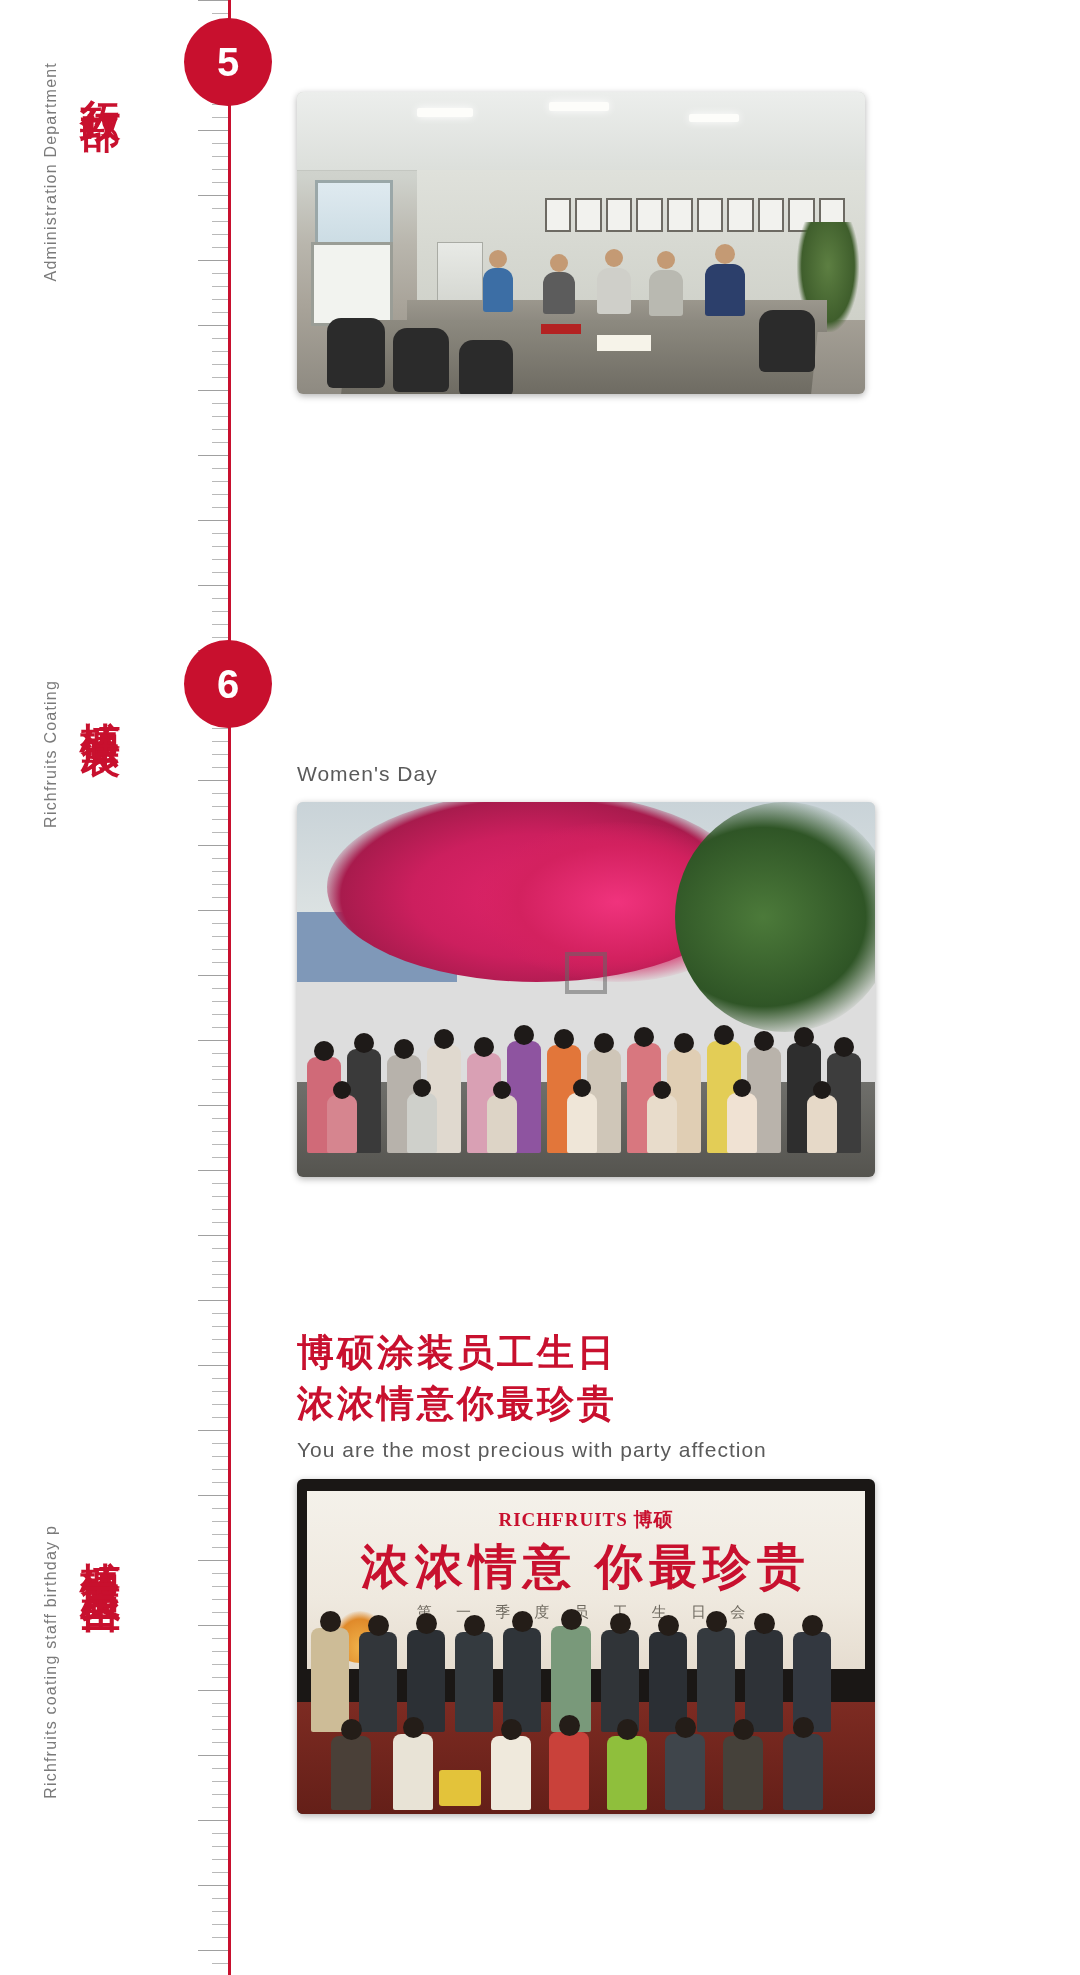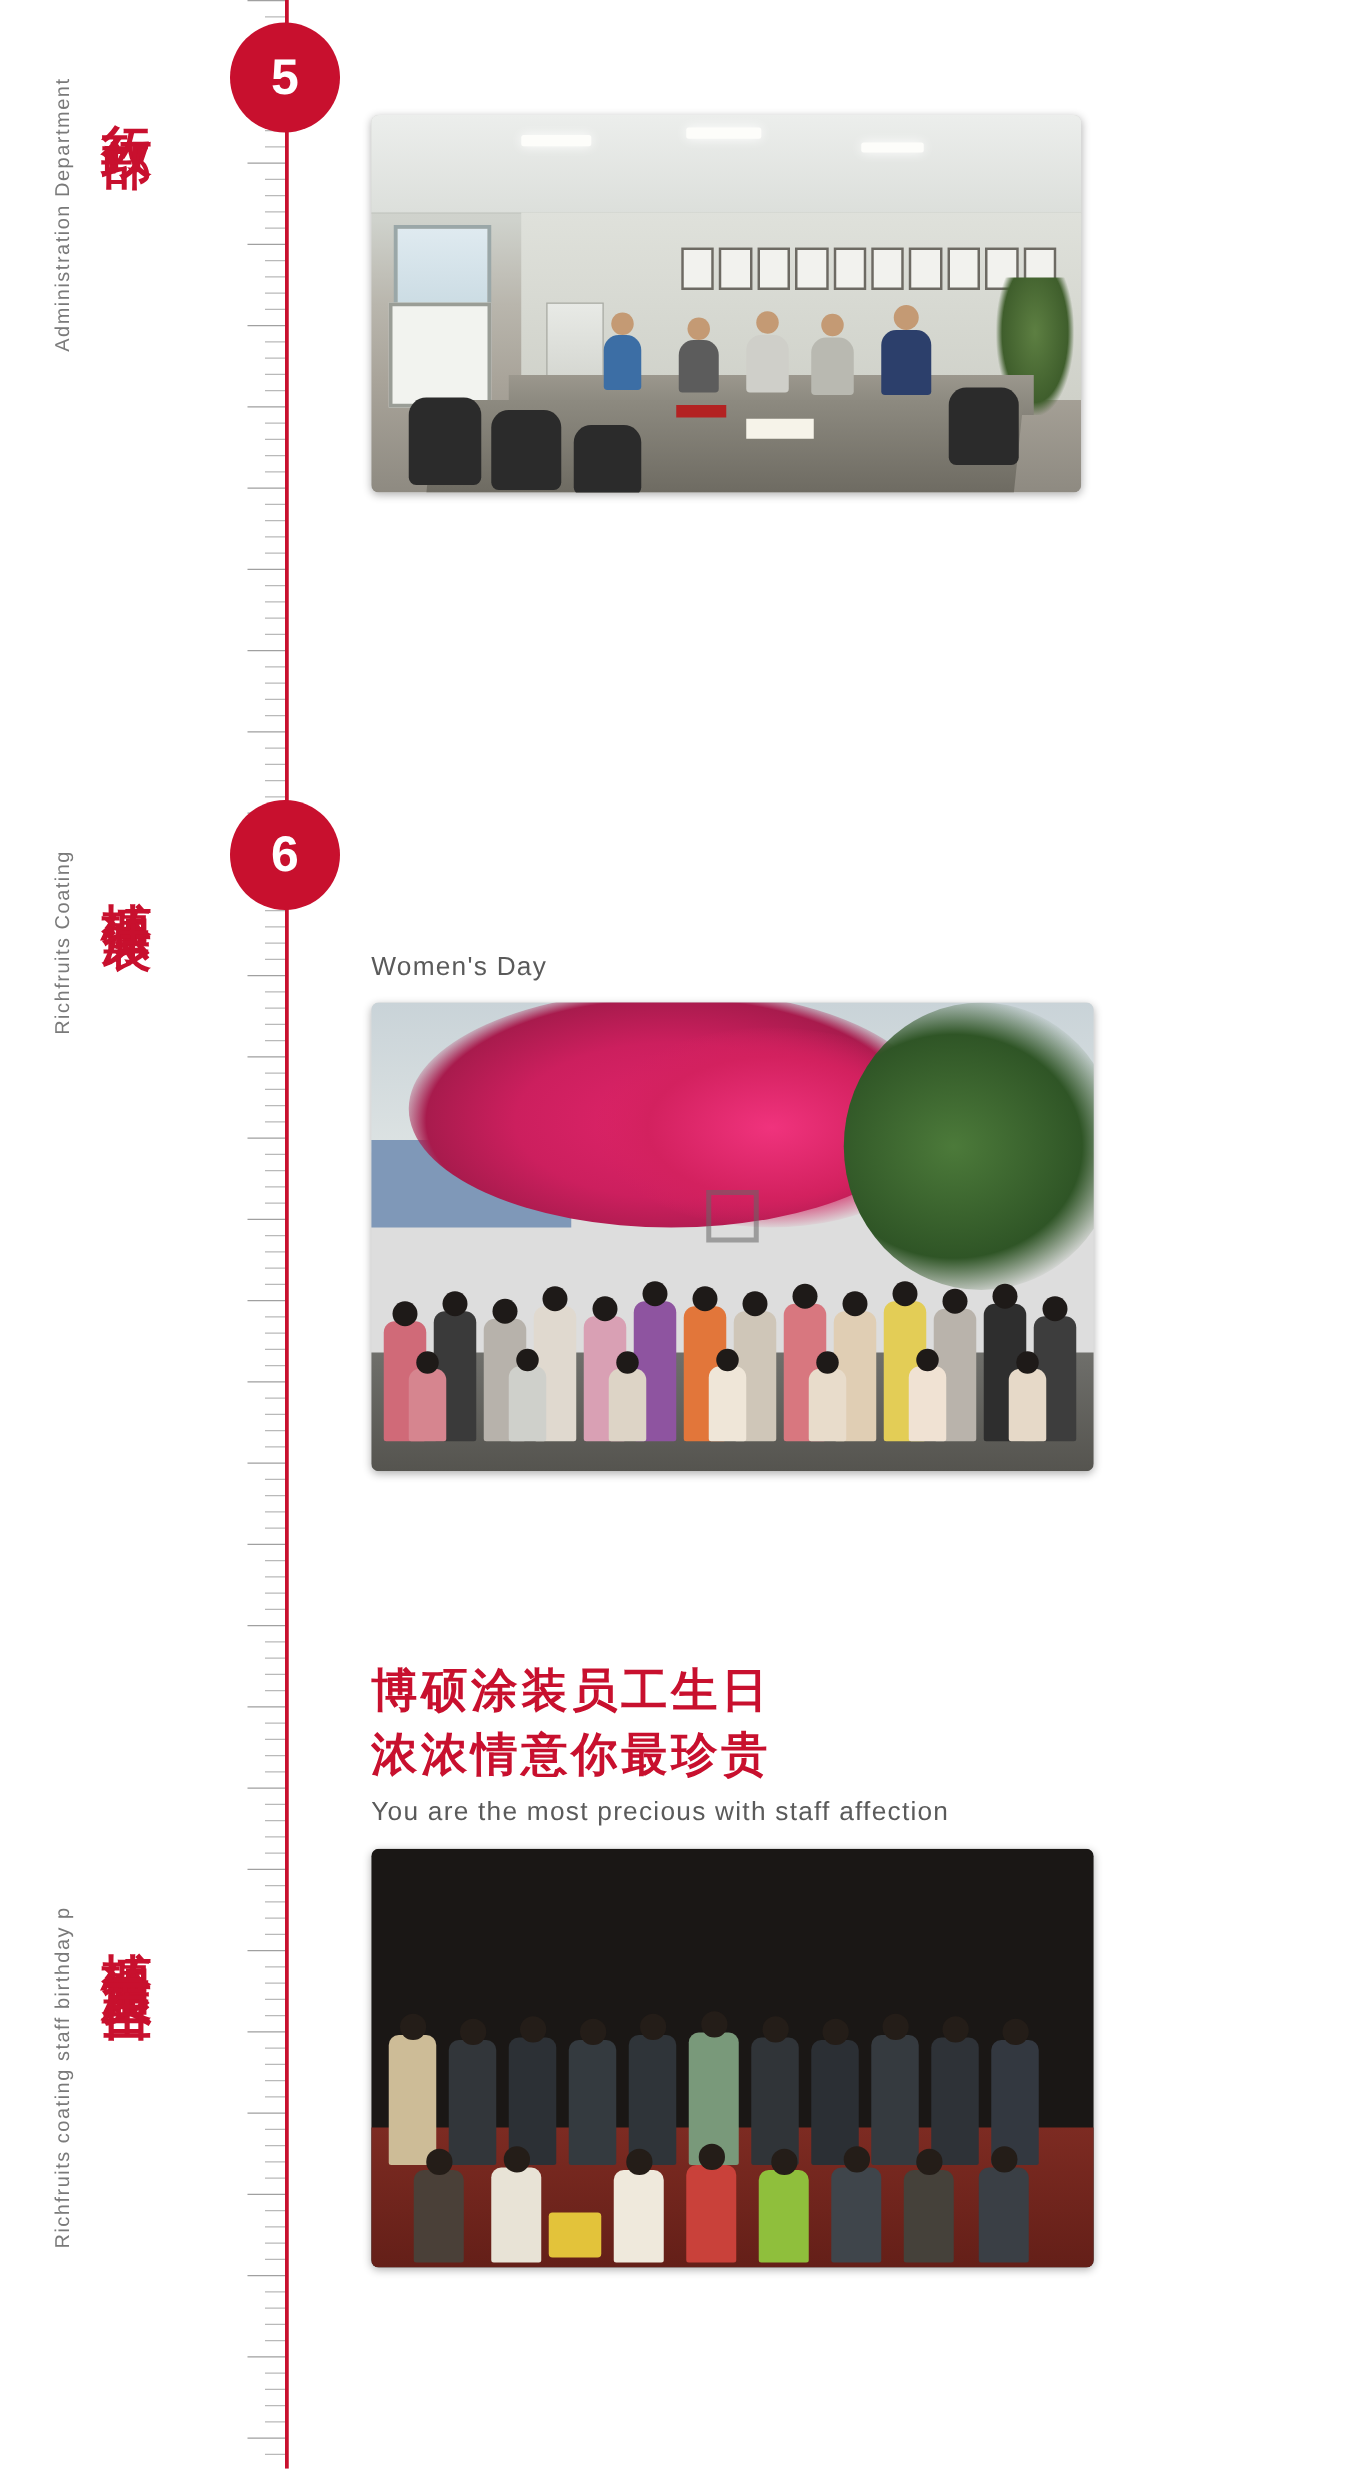--- a/index.html
+++ b/index.html
@@ -511,24 +511,30 @@
       <div class="p2-h" style="left:430px;bottom:56px;width:18px;height:18px;"></div>
       <div class="p2-p" style="left:504px;width:30px;height:58px;background:#e6d9c8;"></div>
       <div class="p2-h" style="left:510px;bottom:54px;width:18px;height:18px;"></div>
     </div>
   </div>
 </div>
 
 <div class="section sec3">
   <h2 class="title-cn">博硕涂装员工生日</h2>
   <h2 class="title-cn" style="margin-top:-4px;">浓浓情意你最珍贵</h2>
-  <p class="title-en">You are the most precious with staff affection</p>
+  <p class="title-en">You are the most precious with party affection</p>
 
   <div class="photo p3">
     <div class="p3-dark"></div>
+    <div class="p3-screen">
+      <div class="p3-brand">RICHFRUITS 博硕</div>
+      <div class="p3-slogan">浓浓情意 你最珍贵</div>
+      <div class="p3-sub">第 一 季 度 员 工 生 日 会</div>
+      <div class="p3-lotus"></div>
+    </div>
     <div class="p3-floor"></div>
 
     <div class="p3-row" style="bottom:82px;height:110px;">
       <div class="p3-p" style="left:14px;width:38px;height:104px;background:#cdbc97;"></div>
       <div class="p3-h" style="left:23px;bottom:100px;width:21px;height:21px;"></div>
       <div class="p3-p" style="left:62px;width:38px;height:100px;background:#32363a;"></div>
       <div class="p3-h" style="left:71px;bottom:96px;width:21px;height:21px;"></div>
       <div class="p3-p" style="left:110px;width:38px;height:102px;background:#2c3035;"></div>
       <div class="p3-h" style="left:119px;bottom:98px;width:21px;height:21px;"></div>
       <div class="p3-p" style="left:158px;width:38px;height:100px;background:#343a3f;"></div>

